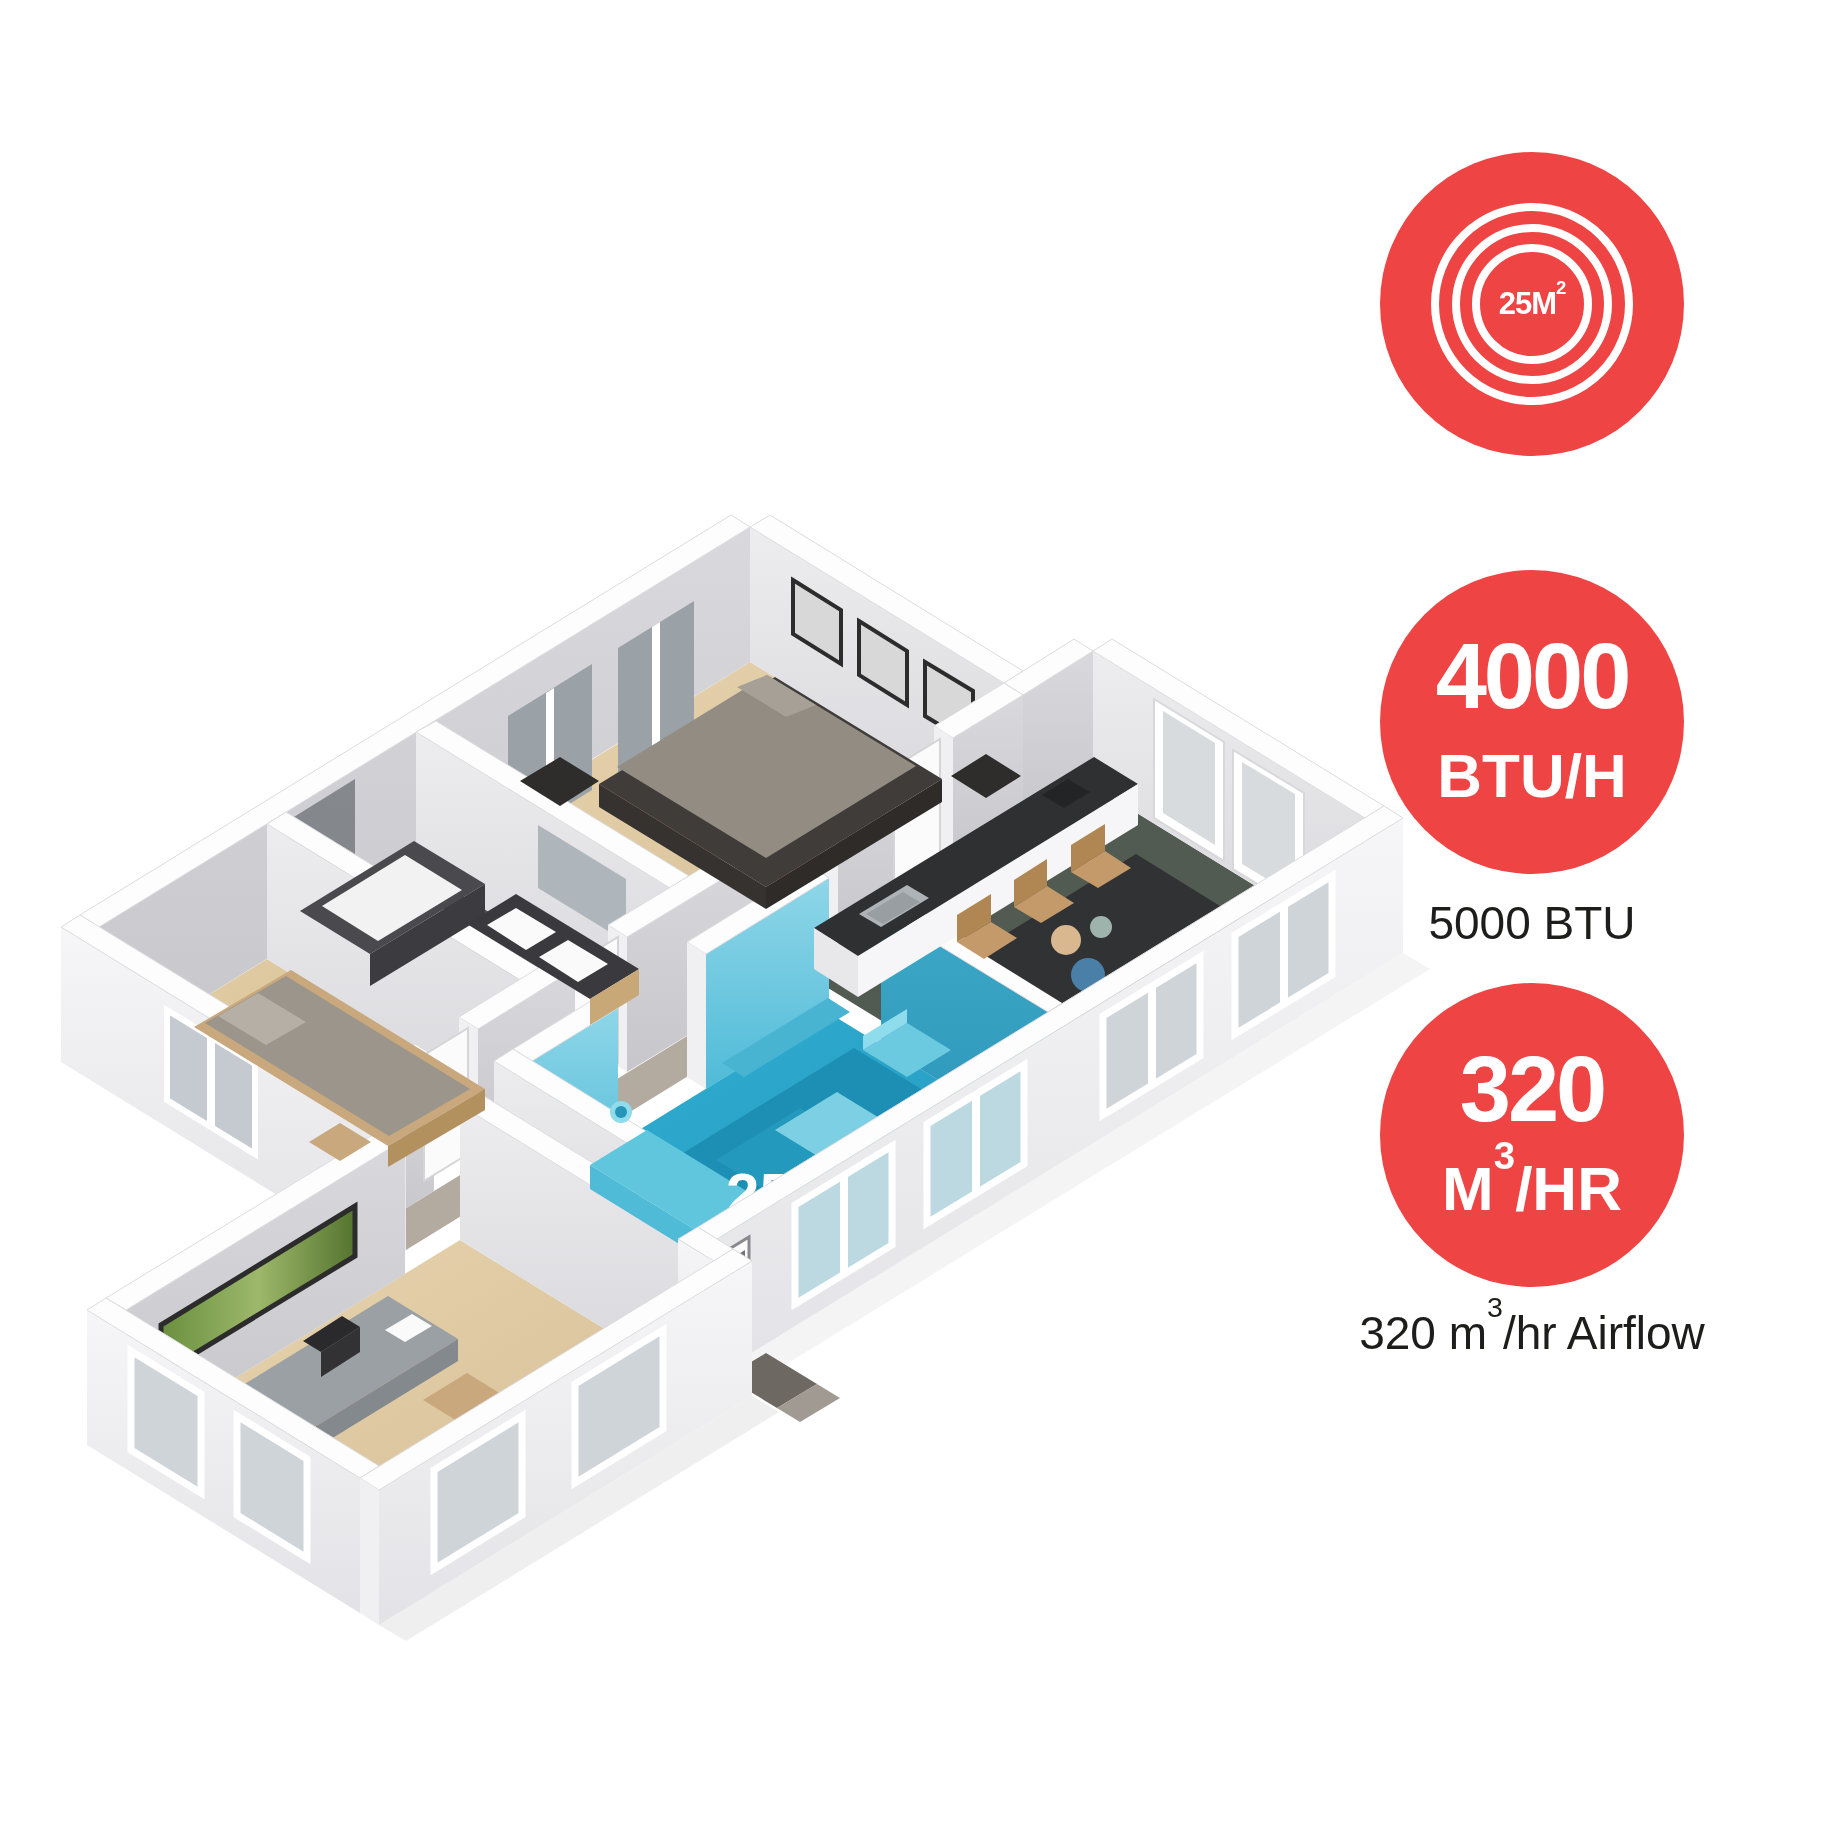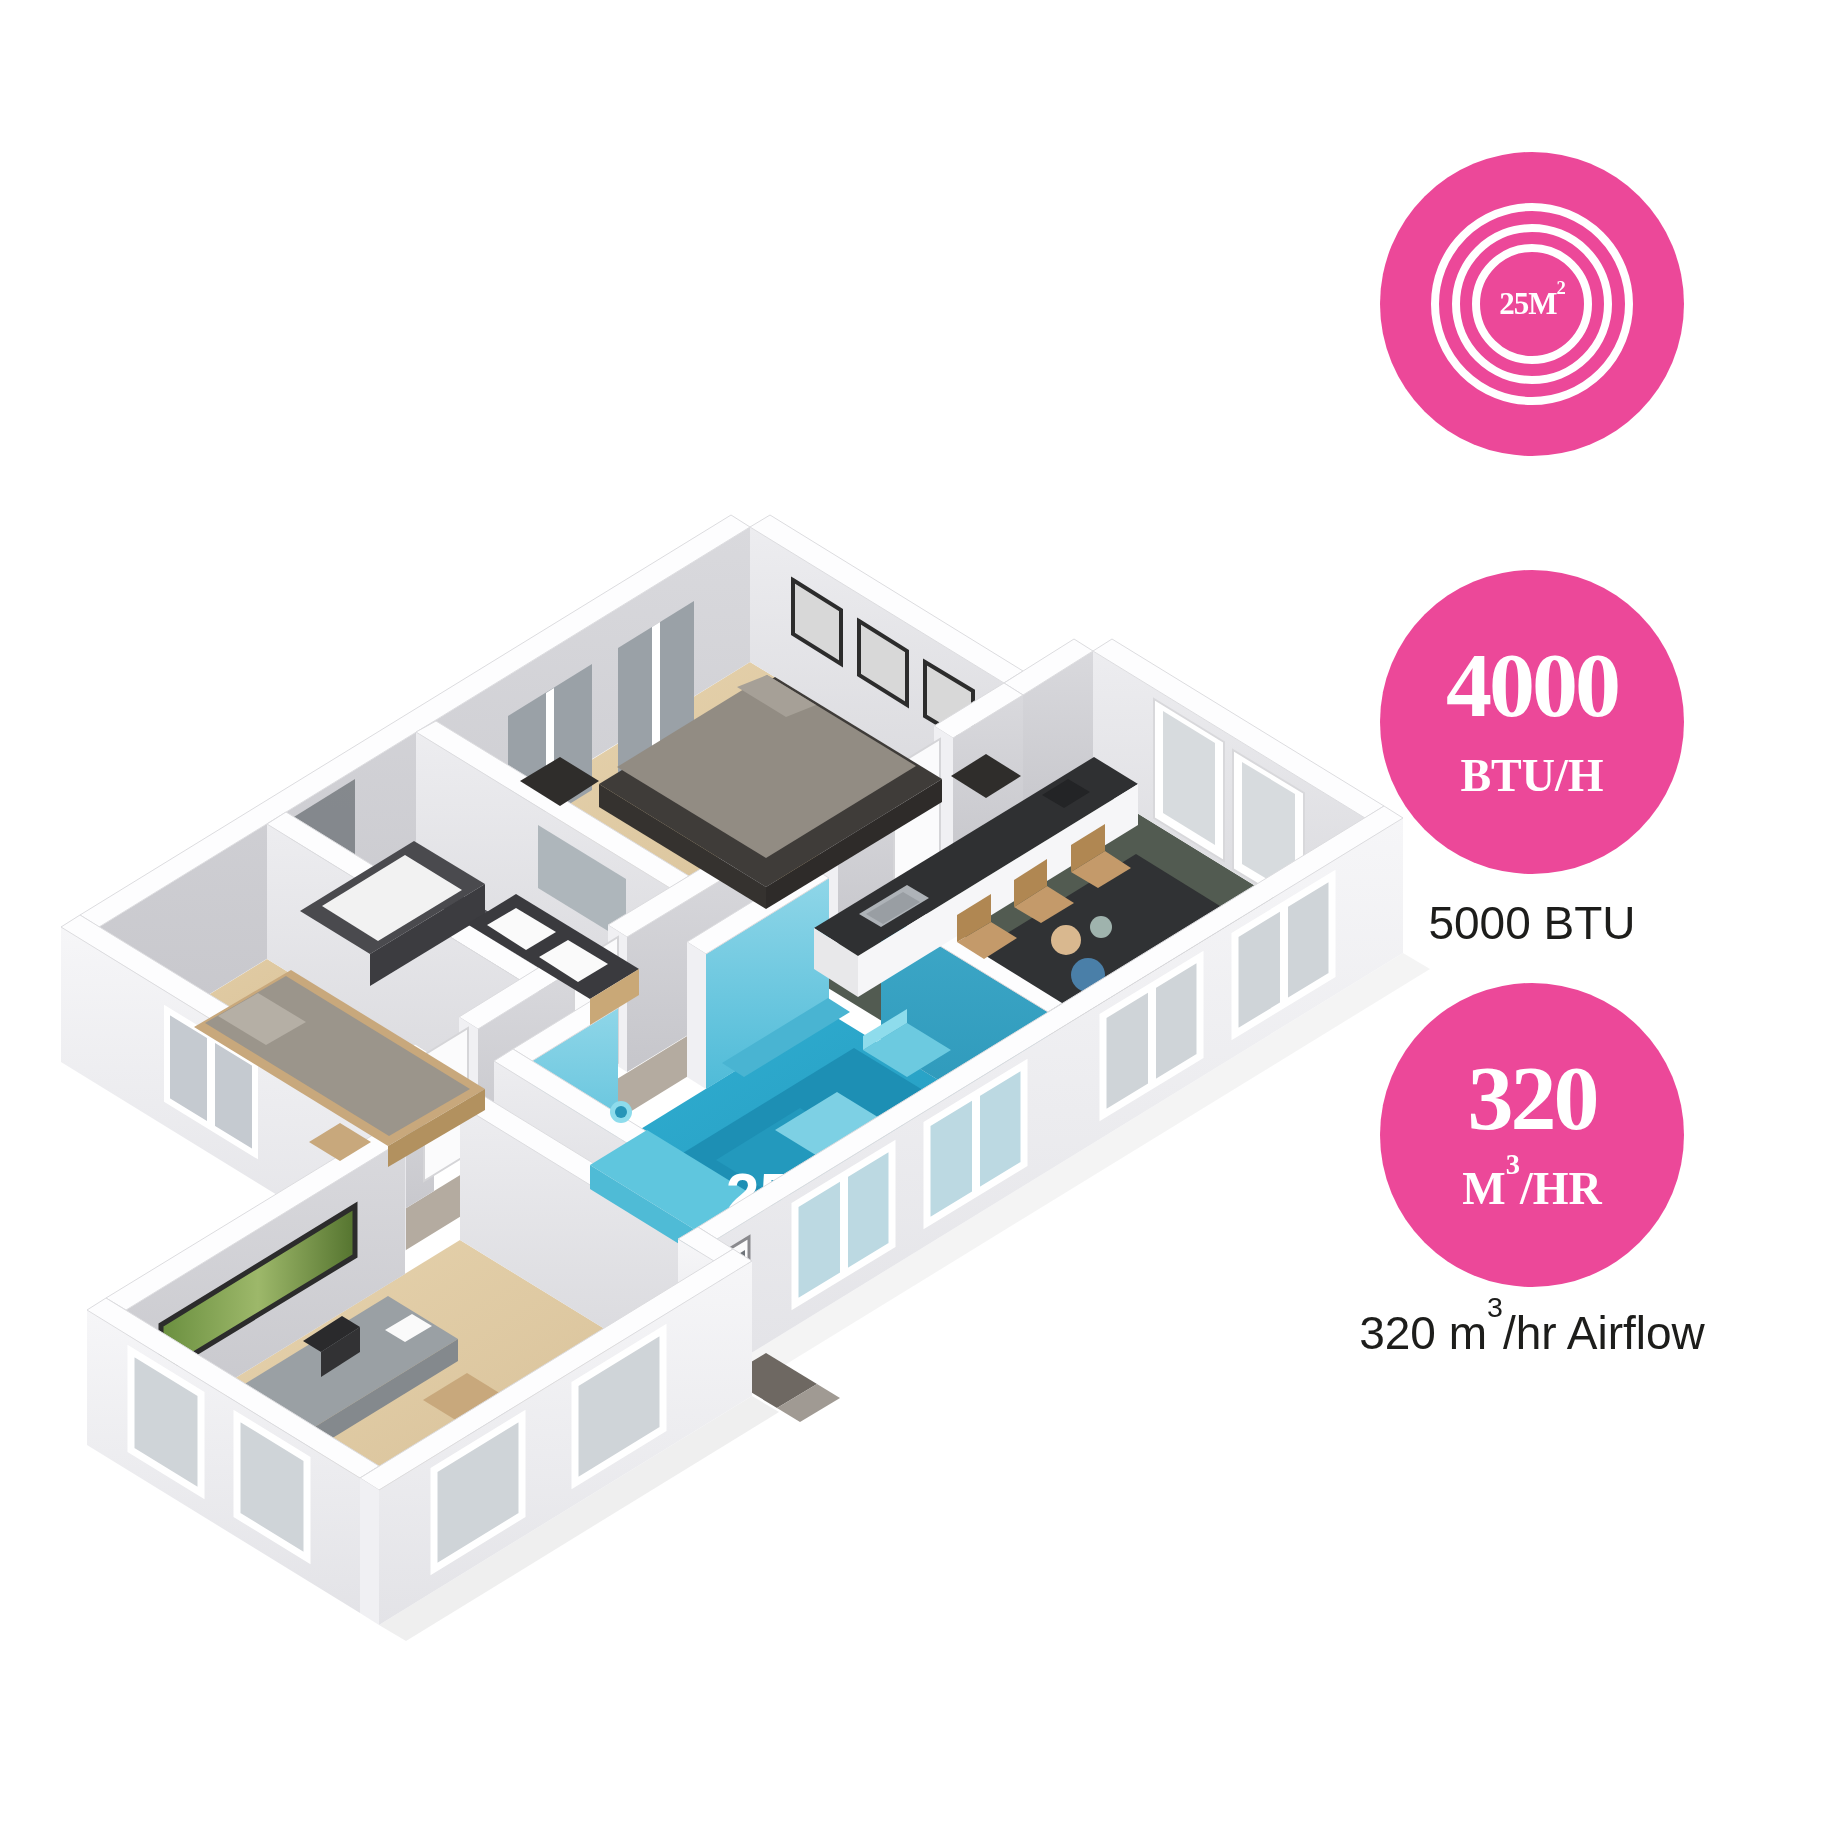--- a/index.html
+++ b/index.html
@@ -1,31 +1,31 @@
 <!DOCTYPE html>
 <html><head>
 <meta charset="utf-8">
 <style>
   html,body{margin:0;padding:0;background:#ffffff;}
   .canvas{position:relative;width:1844px;height:1844px;background:#ffffff;overflow:hidden;
           font-family:"Liberation Sans", sans-serif;}
   .plan-svg{position:absolute;left:0;top:0;width:1844px;height:1844px;}
   
   .badge{position:absolute;left:1380px;width:304px;height:304px;border-radius:50%;
-         background:#ec4899;display:flex;align-items:center;justify-content:center;font-family:Liberation Serif, serif;}
+         background:#ef4444;display:flex;align-items:center;justify-content:center;}
   .b1{top:152px;} .b2{top:570px;} .b3{top:983px;align-items:center;}
   .ring{border:8px solid #ffffff;border-radius:50%;display:flex;align-items:center;justify-content:center;}
   .r1{width:186px;height:186px;}
   .r2{width:144px;height:144px;}
   .r3{width:104px;height:104px;}
   .ring-text{color:#ffffff;font-weight:bold;font-size:31px;letter-spacing:-1px;white-space:nowrap;}
   .ring-text sup{font-size:60%;position:relative;top:-0.45em;}
   .badge-col{display:flex;flex-direction:column;align-items:center;justify-content:center;color:#fff;}
   .badge-line1{font-size:92px;font-weight:bold;line-height:0.95;letter-spacing:-3px;}
-  .badge-line2{font-size:46px;font-weight:bold;letter-spacing:0;margin-top:20px;}
+  .badge-line2{font-size:62px;font-weight:bold;letter-spacing:0;margin-top:20px;}
   .badge-line2 sup{font-size:62%;position:relative;top:-0.5em;}
   .caption{position:absolute;left:1232px;width:600px;text-align:center;color:#1d1d1b;font-size:46px;}
   .caption sup{font-size:62%;position:relative;top:-0.55em;}
   .cap1{top:484px;} .cap2{top:896px;} .cap3{top:1306px;}
 </style>
 </head>
 <body>
 
 <div class="canvas">
 

